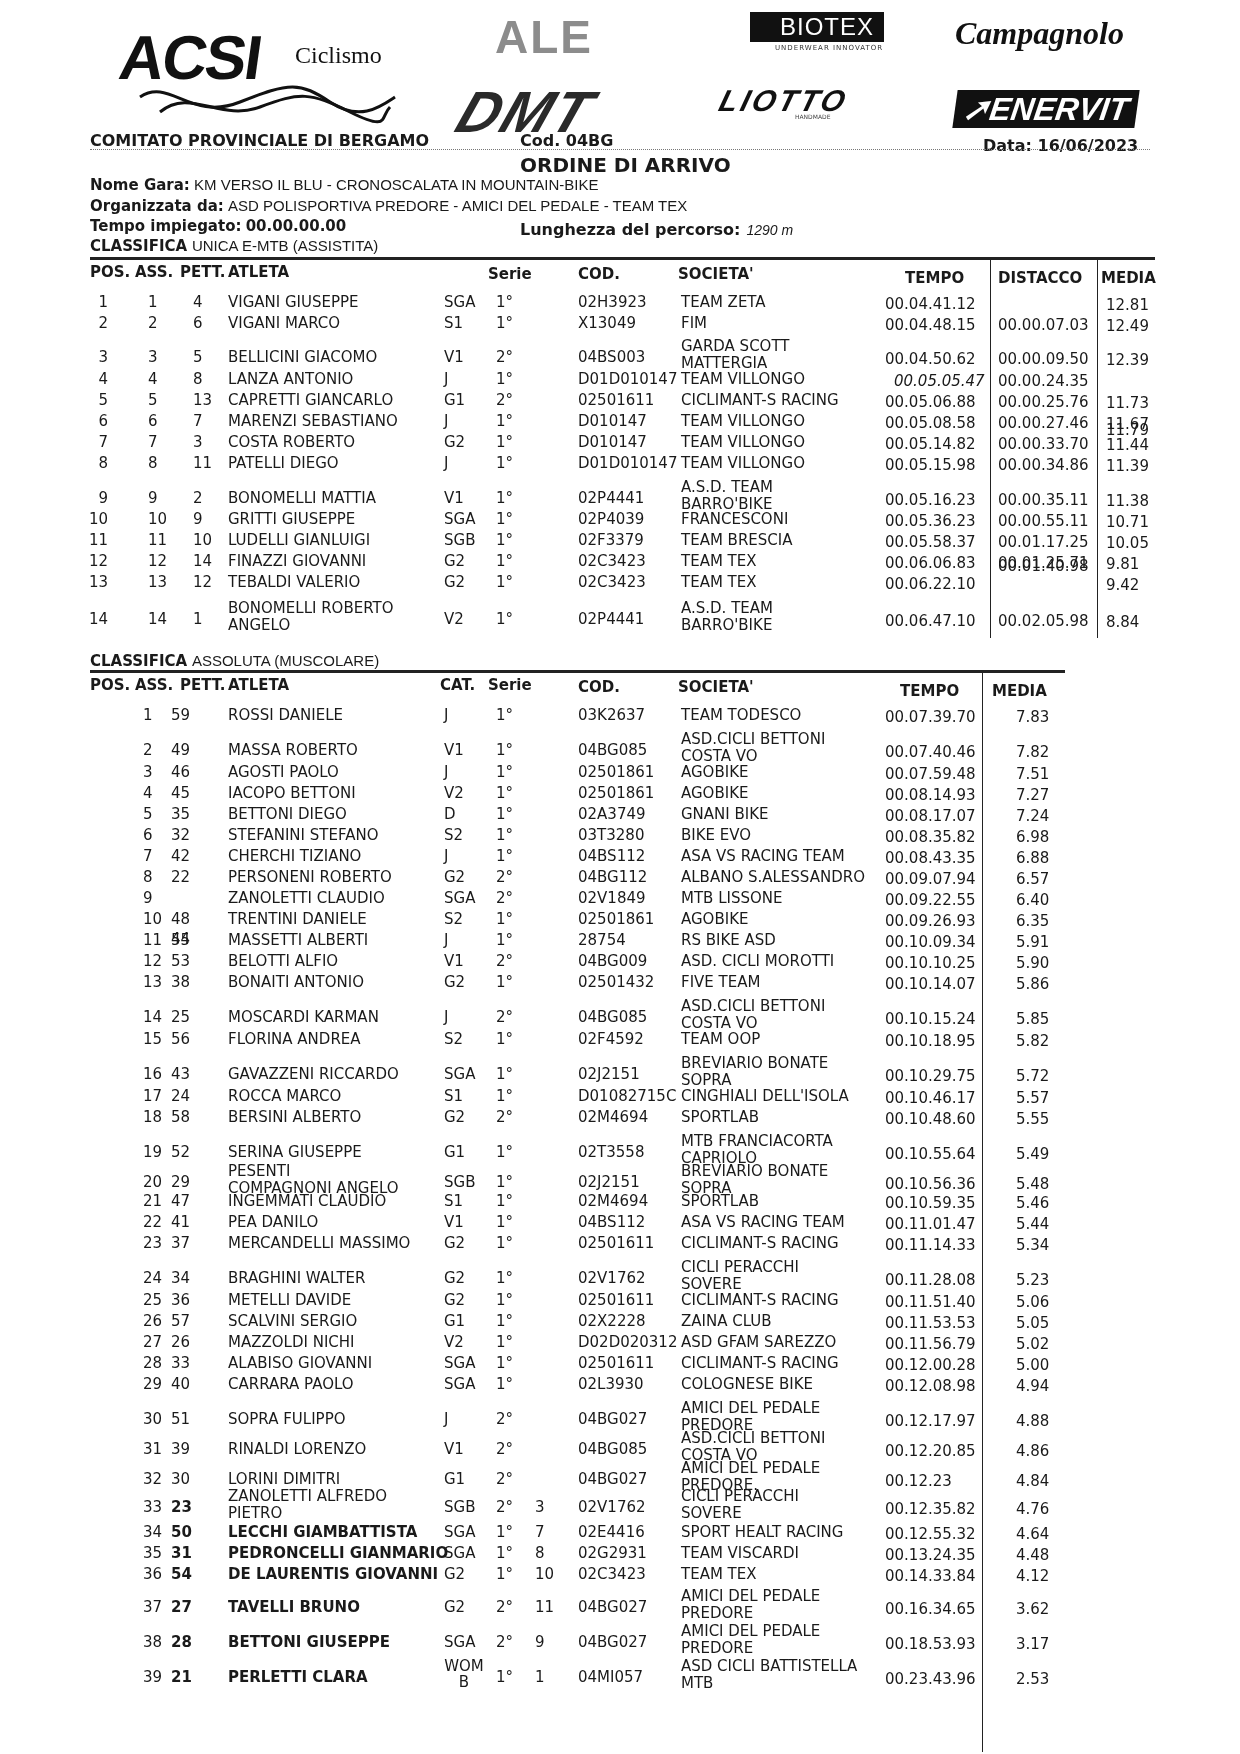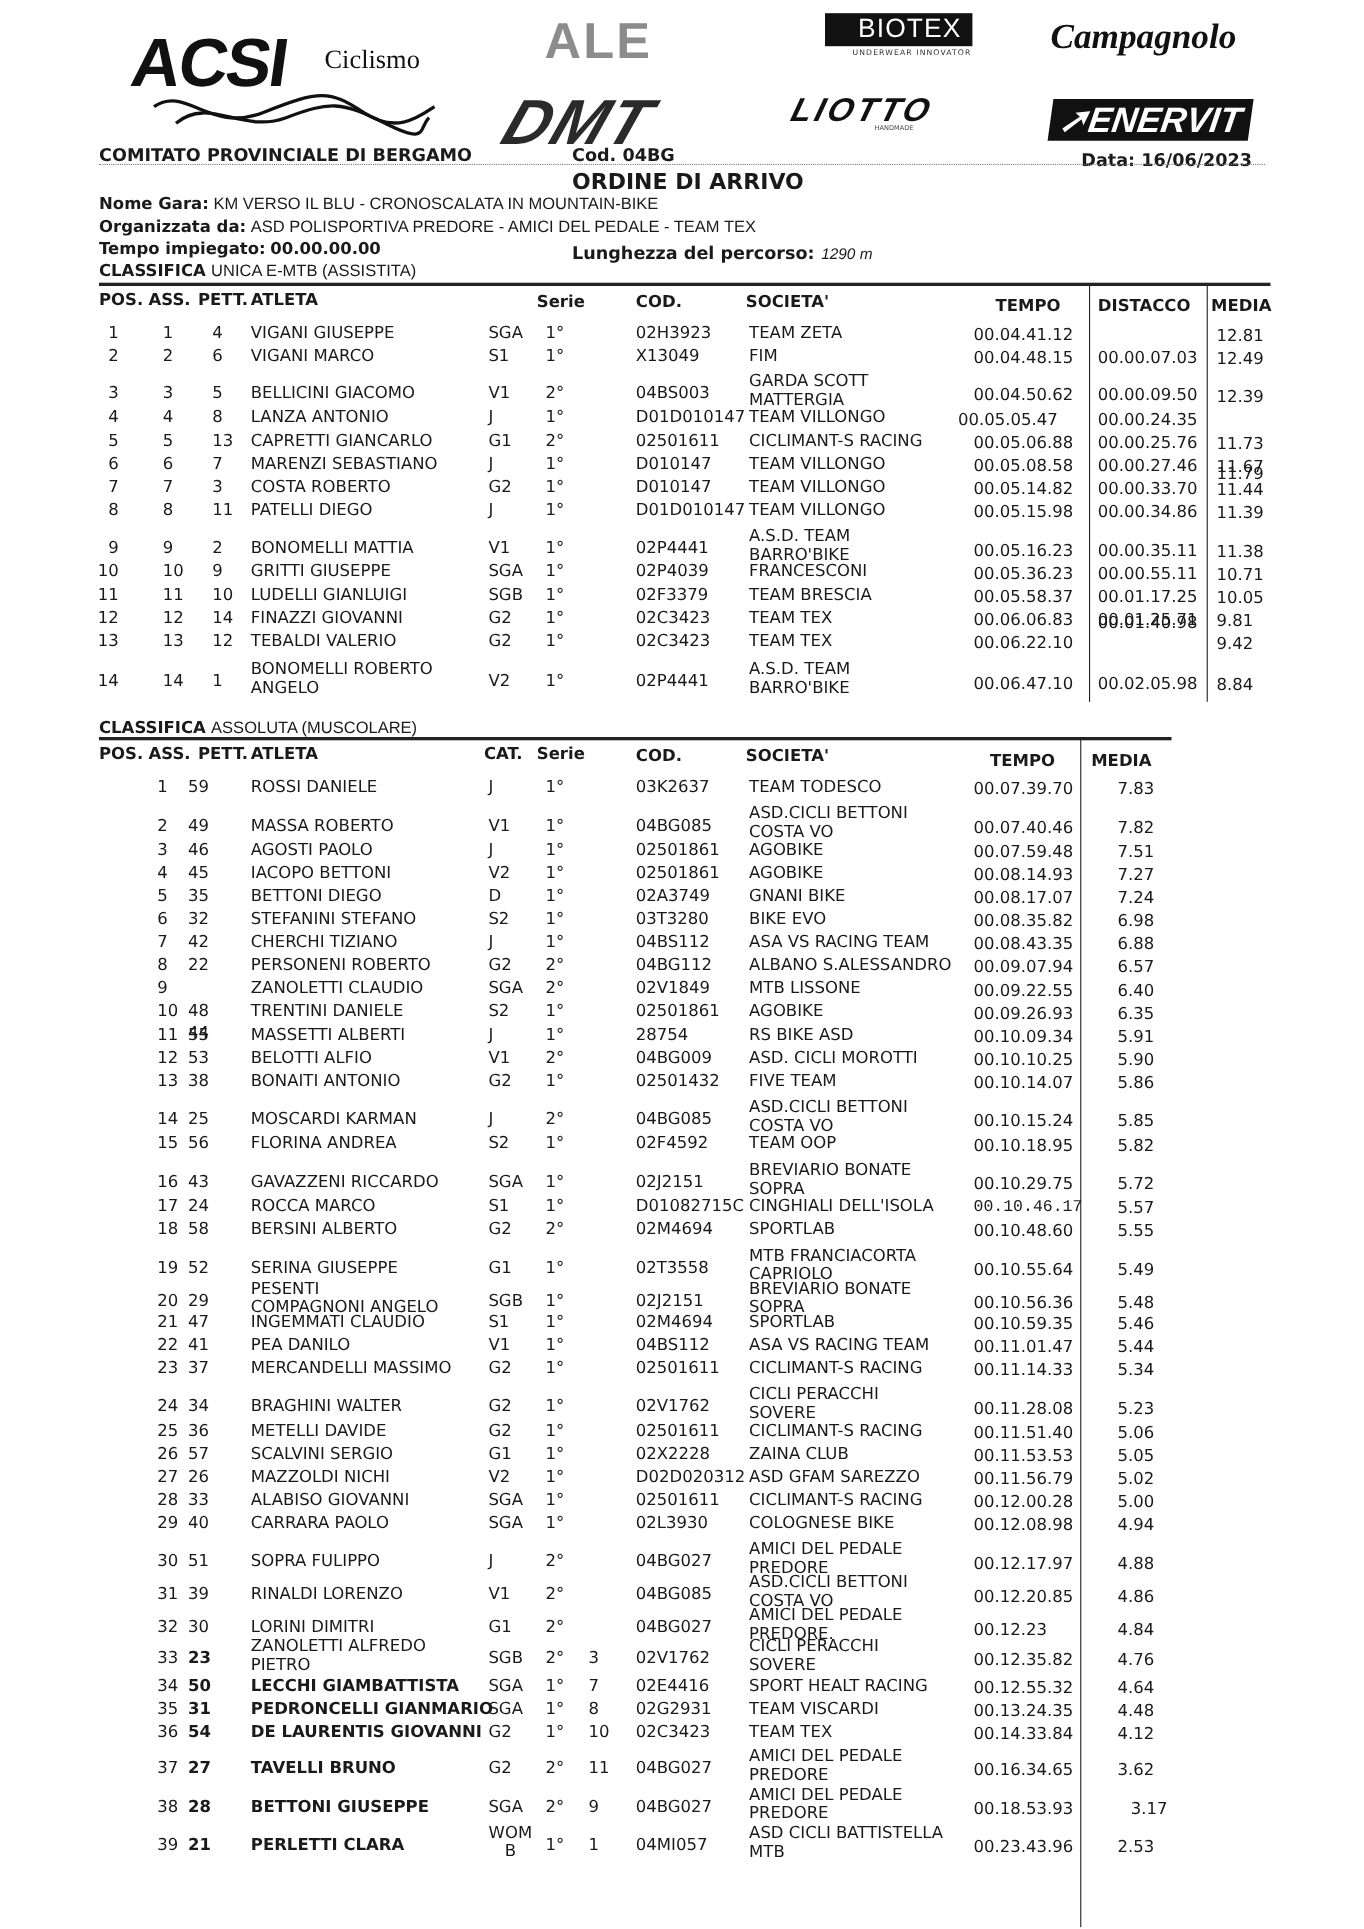--- a/index.html
+++ b/index.html
@@ -143,21 +143,21 @@
     </div>
     <div>
       <div class="cell " style="left: 108px; top: 370px;;text-align:right;width:0;direction:rtl">4</div>
       <div class="cell " style="left: 148px; top: 370px;">4</div>
       <div class="cell " style="left: 193px; top: 370px;;text-align:right">8</div>
       <div class="cell " style="left: 228px; top: 370px;">LANZA ANTONIO</div>
       <div class="cell " style="left: 444px; top: 370px;">J</div>
       <div class="cell " style="left: 496px; top: 370px;">1°</div>
       <div class="cell " style="left: 578px; top: 370px;">D01D010147</div>
       <div class="cell " style="left: 681px; top: 370px;">TEAM VILLONGO</div>
-      <div class="cell " style="left: 871px; top: 372px;">00.05.05.47</div>
+      <div class="cell " style="left: 894px; top: 372px; font-style: italic;">00.05.05.47</div>
       <div class="cell " style="left: 998px; top: 372px;">00.00.24.35</div>
       <div class="cell " style="left: 1106px; top: 373px; margin-top: 48px;">11.79</div>
     </div>
     <div>
       <div class="cell " style="left: 108px; top: 391px;;text-align:right;width:0;direction:rtl">5</div>
       <div class="cell " style="left: 148px; top: 391px;">5</div>
       <div class="cell " style="left: 193px; top: 391px;;text-align:right">13</div>
       <div class="cell " style="left: 228px; top: 391px;">CAPRETTI GIANCARLO</div>
       <div class="cell " style="left: 444px; top: 391px;">G1</div>
       <div class="cell " style="left: 496px; top: 391px;">2°</div>
@@ -499,21 +499,21 @@
       <div class="cell " style="left: 1016px; top: 1067px;">5.72</div>
     </div>
     <div>
       <div class="cell " style="left: 143px; top: 1087px;">17</div>
       <div class="cell " style="left: 171px; top: 1087px;">24</div>
       <div class="cell " style="left: 228px; top: 1087px;">ROCCA MARCO</div>
       <div class="cell " style="left: 444px; top: 1087px;">S1</div>
       <div class="cell " style="left: 496px; top: 1087px;">1°</div>
       <div class="cell " style="left: 578px; top: 1087px;">D01082715C</div>
       <div class="cell " style="left: 681px; top: 1087px;">CINGHIALI  DELL'ISOLA</div>
-      <div class="cell " style="left: 885px; top: 1089px; font-family: Liberation Mono, monospace;">00.10.46.17</div>
+      <div class="cell " style="left: 885px; top: 1089px;">00.10.46.17</div>
       <div class="cell " style="left: 1016px; top: 1089px;">5.57</div>
     </div>
     <div>
       <div class="cell " style="left: 143px; top: 1108px;">18</div>
       <div class="cell " style="left: 171px; top: 1108px;">58</div>
       <div class="cell " style="left: 228px; top: 1108px;">BERSINI ALBERTO</div>
       <div class="cell " style="left: 444px; top: 1108px;">G2</div>
       <div class="cell " style="left: 496px; top: 1108px;">2°</div>
       <div class="cell " style="left: 578px; top: 1108px;">02M4694</div>
       <div class="cell " style="left: 681px; top: 1108px;">SPORTLAB</div>
@@ -770,21 +770,21 @@
       <div class="cell bold" style="left: 228px; top: 1633px;">BETTONI GIUSEPPE</div>
       <div class="cell " style="left: 444px; top: 1633px;">SGA</div>
       <div class="cell " style="left: 496px; top: 1633px;">2°</div>
       <div class="cell " style="left: 535px; top: 1633px;">9</div>
       <div class="cell " style="left: 578px; top: 1633px;">04BG027</div>
       <div class="cell soc" style="left: 681px; top: 1623px;">
         <div>AMICI DEL PEDALE</div>
         <div>PREDORE</div>
       </div>
       <div class="cell " style="left: 885px; top: 1635px;">00.18.53.93</div>
-      <div class="cell " style="left: 1016px; top: 1635px; margin-left: 12px;">3.17</div>
+      <div class="cell " style="left: 1016px; top: 1635px;">3.17</div>
     </div>
     <div>
       <div class="cell " style="left: 143px; top: 1668px;">39</div>
       <div class="cell bold" style="left: 171px; top: 1668px;">21</div>
       <div class="cell bold" style="left: 228px; top: 1668px;">PERLETTI  CLARA</div>
       <div class="cell " style="left: 444px; top: 1668px;;white-space:normal;width:40px;line-height:16px;text-align:center;top:1658px">WOM B</div>
       <div class="cell " style="left: 496px; top: 1668px;">1°</div>
       <div class="cell " style="left: 535px; top: 1668px;">1</div>
       <div class="cell " style="left: 578px; top: 1668px;">04MI057</div>
       <div class="cell soc" style="left: 681px; top: 1658px;">

